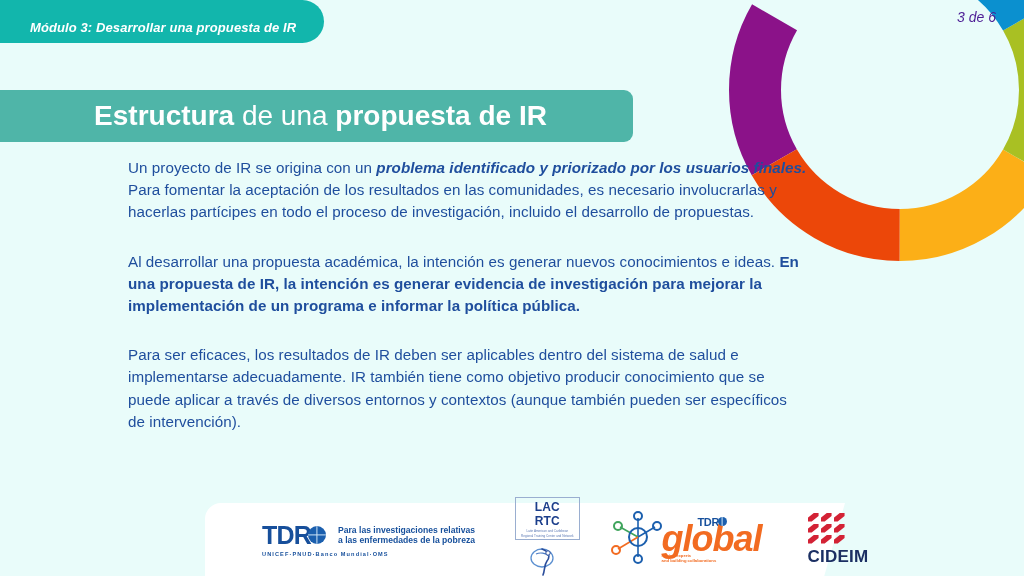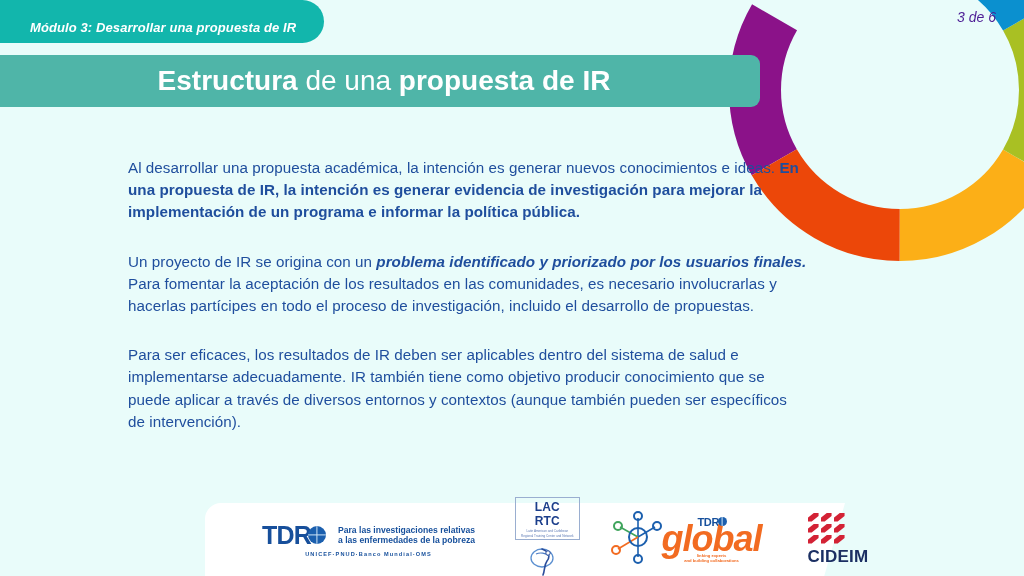--- a/index.html
+++ b/index.html
@@ -46,22 +46,22 @@
   .page-counter{
     position:absolute;right:28px;top:9px;
     color:#4c1d95;
     font-size:14px;
     font-style:italic;
     z-index:6;
   }
 
   
   .title-band{
-    position:absolute;left:0;top:55px;
-    width:760px;height:52px;
+    position:absolute;left:0;top:90px;
+    width:633px;height:52px;
     background:#4FB5A8;
     border-top-right-radius:9px;
     border-bottom-right-radius:9px;
     display:flex;align-items:center;
     justify-content:center;
     padding-left:8px;
     box-sizing:border-box;
     z-index:5;
   }
   .title-band .title{
@@ -99,21 +99,21 @@
     -webkit-clip-path:polygon(0 0, 100% 0, 96% 100%, 0 100%);
     clip-path:polygon(0 0, 100% 0, 96% 100%, 0 100%);
     z-index:6;
   }
   .footer-inner{
     position:absolute;left:205px;top:503px;
     width:640px;height:73px;
     display:flex;align-items:center;
     z-index:7;
   }
-  .logo{display:flex;align-items:center;text-align:center;}
+  .logo{display:flex;align-items:center;}
 
   
   .logo-tdr{margin-left:57px;}
   .tdr-main{display:flex;align-items:flex-start;}
   .tdr-word{
     color:#174F9B;font-weight:bold;font-size:25px;
     letter-spacing:-.8px;line-height:25px;
   }
   .tdr-globe{
     width:18px;height:18px;border-radius:50%;
@@ -213,25 +213,25 @@
 
   <div class="title-band">
     <div class="title">
       <b>Estructura</b><span> de una </span><b>propuesta de IR</b>
     </div>
   </div>
 
   <div class="body-copy">
 
     <p class="para">
+      <span>Un proyecto de IR se origina con un </span><span class="bi">problema identificado y priorizado por los usuarios finales.</span><span> Para fomentar la aceptación de los resultados en las comunidades, es necesario involucrarlas y hacerlas partícipes en todo el proceso de investigación, incluido el desarrollo de propuestas.</span>
+    </p>
+
+    <p class="para">
       <span>Al desarrollar una propuesta académica, la intención es generar nuevos conocimientos e ideas. </span><b>En una propuesta de IR, la intención es generar evidencia de investigación para mejorar la implementación de un programa e informar la política pública.</b>
-    </p>
-
-    <p class="para">
-      <span>Un proyecto de IR se origina con un </span><span class="bi">problema identificado y priorizado por los usuarios finales.</span><span> Para fomentar la aceptación de los resultados en las comunidades, es necesario involucrarlas y hacerlas partícipes en todo el proceso de investigación, incluido el desarrollo de propuestas.</span>
     </p>
 
     <p class="para">
       <span>Para ser eficaces, los resultados de IR deben ser aplicables dentro del sistema de salud e implementarse adecuadamente. IR también tiene como objetivo producir conocimiento que se puede aplicar a través de diversos entornos y contextos (aunque también pueden ser específicos de intervención).</span>
     </p>
 
   </div>
 
   <div class="footer-panel"></div>
 

